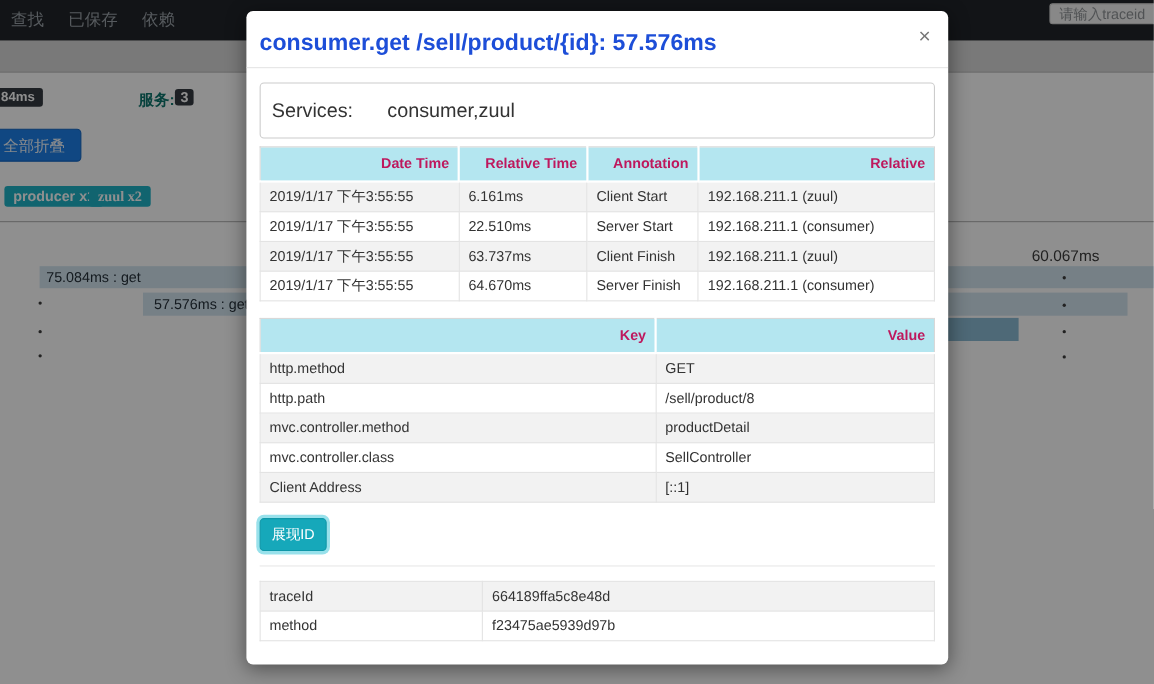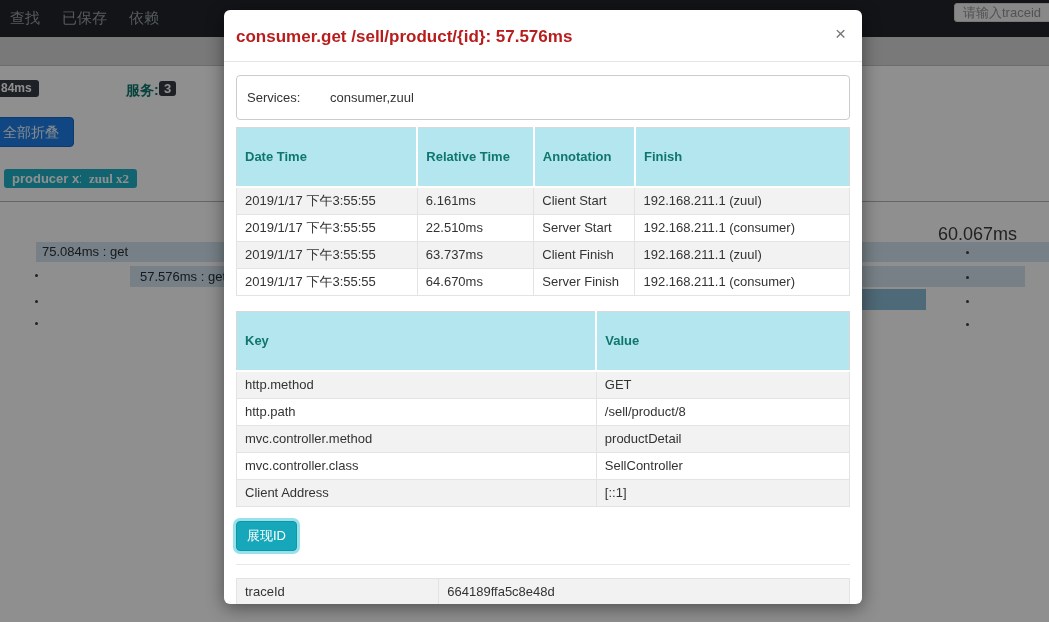--- a/index.html
+++ b/index.html
@@ -25,47 +25,47 @@
   .services-count-badge { left:159px; top:81px; font-size:13px; padding:1px 5px; }
   .collapse-btn { position:absolute; left:-12px; top:117px; height:30px; padding:0 14px; background:#1d7fe8;
                   border:1px solid #1668c4; border-radius:4px; color:#eef4fb; font-size:14px; line-height:28px;
                   cursor:pointer; z-index:1; }
   .svc-badge { position:absolute; background:#1fb3c7; color:#fff; font-weight:bold; font-size:13px;
                border-radius:3px; padding:2px 8px; line-height:15px; cursor:pointer; z-index:1; }
   .svc-badge.b1 { left:4px; top:169px; }
   .svc-badge.b2 { left:81px; top:169px;font-family:Liberation Serif, serif; }
 
   .panel-line { position:absolute; left:0; top:201px; width:1049px; border-top:1px solid #b5b5b5; z-index:1; }
-  .axis-label { position:absolute; left:938px; top:224px; font-size:18px; color:#3c3c3c; z-index:1; }
+  .axis-label { position:absolute; left:938px; top:224px; font-size:14px; color:#3c3c3c; z-index:1; }
 
   .span-bar { position:absolute; z-index:1; }
   .bar1 { left:36px; top:242px; width:1013px; height:20px; background:#d2e4ef; }
   .bar2 { left:130px; top:266px; width:895px; height:21px; background:#d2e4ef; }
   .bar3 { left:340px; top:289px; width:586px; height:21px; background:#8cbbd4; }
   .span-label { font-size:13px; color:#26313a; line-height:20px; padding-left:6px; white-space:nowrap; }
   .bar2 .span-label { padding-left:10px; line-height:21px; }
   .tree-dot { position:absolute; width:3px; height:3px; background:#3e3e3e; border-radius:50%; z-index:2; }
 
   
   .backdrop { position:absolute; left:0; top:0; width:1049px; height:622px; background:rgba(0,0,0,0.44); z-index:5; }
   .modal { position:absolute; left:224px; top:10px; width:638px; height:594px; background:#fff;
            border-radius:6px; box-shadow:0 4px 18px rgba(0,0,0,0.45); z-index:10; overflow:hidden; }
   .modal-header { position:relative; height:52px; border-bottom:1px solid #e5e5e5; }
-  .modal-title { position:absolute; left:12px; top:17px; font-size:17px; font-weight:bold; color:#b91c1c; white-space:nowrap; }
+  .modal-title { position:absolute; left:12px; top:17px; font-size:21px; font-weight:bold; color:#1d4ed8; white-space:nowrap; }
   .modal-close { position:absolute; right:16px; top:14px; font-size:19px; color:#777; background:none;
                  border:none; cursor:pointer; line-height:1; font-family:inherit; }
   .modal-body { padding:13px 12px 0 12px; }
 
   .services-box { border:1px solid #ccc; border-radius:4px; padding:14px 10px; margin-bottom:7px;
-                  font-size:13px; color:#333; }
+                  font-size:18px; color:#333; }
   .services-box .lbl { display:inline-block; }
   .services-box .val { display:inline-block; margin-left:26px; }
 
   table.dtbl { width:100%; border-collapse:collapse; font-size:13px; color:#333; border:1px solid #d8d8d8; }
-  table.dtbl th { background:#b4e6f0; color:#0f766e; font-weight:bold; text-align:left; padding:21px 8px;
+  table.dtbl th { background:#b4e6f0; color:#be185d; font-weight:bold; text-align:right; padding:7px 8px;
                   line-height:16px; border-right:2px solid #fff; border-bottom:2px solid #fff; }
   table.dtbl th:last-child { border-right:1px solid #d8d8d8; }
   table.dtbl td { padding:5px 8px; line-height:16px; border:1px solid #e3e3e3; background:#fff; }
   table.dtbl tbody tr:nth-child(odd) td { background:#f2f2f2; }
 
   .t-ann { margin-bottom:15px; }
   .t-ann th:nth-child(1) { width:29.5%; } .t-ann th:nth-child(2) { width:19%; }
   .t-ann th:nth-child(3) { width:16.5%; } .t-ann th:nth-child(4) { width:35%; }
   .t-tags th:nth-child(1) { width:58.7%; } .t-tags th:nth-child(2) { width:41.3%; }
   .t-ids td:nth-child(1) { width:33%; }
@@ -129,21 +129,21 @@
         <span class="lbl">Services:</span>
         <span class="val">consumer,zuul</span>
       </div>
 
       <table class="dtbl t-ann">
         <thead>
           <tr>
             <th>Date Time</th>
             <th>Relative Time</th>
             <th>Annotation</th>
-            <th>Finish</th>
+            <th>Relative</th>
           </tr>
         </thead>
         <tbody>
             <tr>
               <td>2019/1/17 下午3:55:55</td>
               <td>6.161ms</td>
               <td>Client Start</td>
               <td>192.168.211.1 (zuul)</td>
             </tr>
             <tr>

